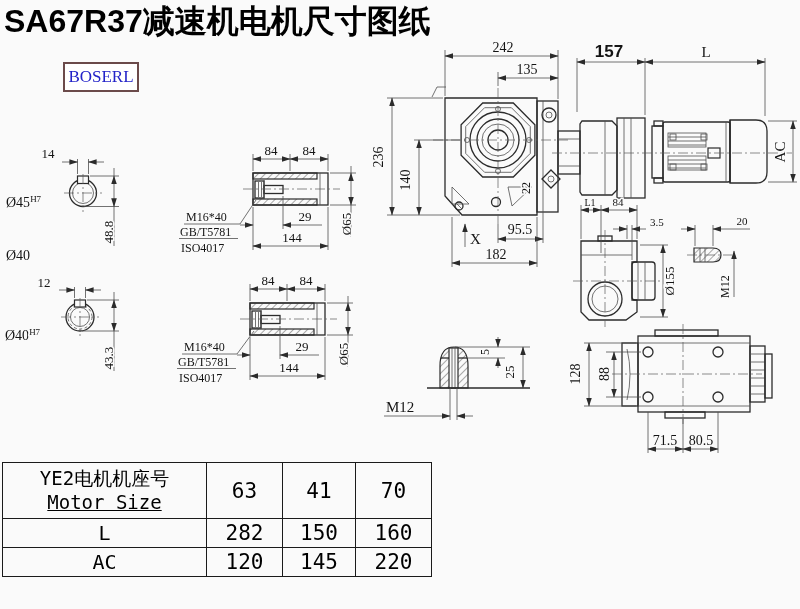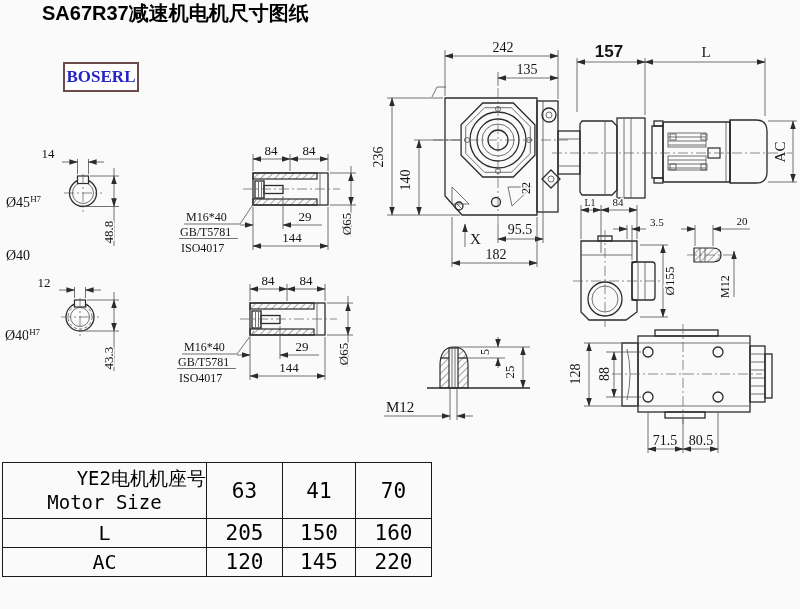--- a/index.html
+++ b/index.html
@@ -3,43 +3,43 @@
 <meta charset="utf-8">
 <style>
   :root{
     --bg:#fafafa; --line:#2b2b2b; --thin:#4f4f4f; --txt:#141414;
     --brand-text:#2323c8; --brand-border:#6b4a4a;
   }
   html,body{margin:0;padding:0;}
   .page{position:relative;width:800px;height:609px;background:var(--bg);overflow:hidden;
         font-family:"Liberation Sans",sans-serif;}
   .drawing{position:absolute;left:0;top:0;}
-  .title{position:absolute;left:4px;top:0px;font-size:20px;font-weight:bold;color:#000;
-         letter-spacing:0px;white-space:nowrap;margin-left:38px;}
+  .title{position:absolute;left:4px;top:0px;font-size:32px;font-weight:bold;color:#000;
+         letter-spacing:0px;white-space:nowrap;}
   .logo{position:absolute;left:63px;top:62px;width:72px;height:26px;border:2px solid var(--brand-border);
         display:flex;align-items:center;justify-content:center;background:#fff;}
-  .logo span{font-family:"Liberation Serif",serif;font-weight:bold;font-size:17px;color:var(--brand-text);}
+  .logo span{font-family:"Liberation Serif",serif;font-weight:normal;font-size:17px;color:var(--brand-text);}
   
   .geo{stroke:var(--line);stroke-width:1.3;fill:none;}
   .thin{stroke:var(--thin);stroke-width:0.8;fill:none;}
   .cl{stroke:#5a5a5a;stroke-width:0.7;fill:none;stroke-dasharray:10 3 2 3;}
   .bgfill{fill:var(--bg);stroke:var(--line);stroke-width:1.2;}
   .hatchfill{fill:url(#hatch);stroke:var(--line);stroke-width:1.2;}
   .dim{font-family:"Liberation Serif",serif;font-size:13px;fill:var(--txt);
        paint-order:stroke;stroke:var(--bg);stroke-width:3px;}
   .fs10{font-size:10px}.fs11{font-size:11px}.fs12{font-size:12px}.fs14{font-size:14px}.fs15{font-size:15px}
   .dim-bold{font-family:"Liberation Sans",sans-serif;font-size:17px;font-weight:bold;}
   
   .size-table{position:absolute;left:2px;top:462px;border-collapse:collapse;table-layout:fixed;}
   .size-table td{border:1.6px solid #1a1a1a;text-align:center;vertical-align:middle;
                  color:#000;padding:0;font-family:"DejaVu Sans Mono",monospace;}
   .size-table .lbl{font-size:20px;}
   .size-table .num{font-size:21px;}
-  .hdr-cn{font-size:19px;line-height:1.25;text-align:right;}
-  .hdr-en{font-size:19px;line-height:1.25;}
+  .hdr-cn{font-size:19px;line-height:1.25;}
+  .hdr-en{font-size:19px;line-height:1.25;text-decoration:underline;}
 </style>
 </head>
 <body>
 
 <div class="page">
 
 <svg class="drawing" width="800" height="609" viewBox="0 0 800 609">
   <defs>
     <marker id="arr" viewBox="0 0 10 8" refX="9.3" refY="4" markerWidth="9" markerHeight="7" markerUnits="userSpaceOnUse" orient="auto-start-reverse">
       <path d="M10 4 L0 0.8 L0 7.2 Z" fill="#2b2b2b"></path>
@@ -387,21 +387,21 @@
       <td style="width:203px;height:55px">
         <div class="hdr-cn">YE2电机机座号</div>
         <div class="hdr-en">Motor Size</div>
       </td>
       <td class="num" style="width:75px">63</td>
       <td class="num" style="width:72px">41</td>
       <td class="num" style="width:75px">70</td>
     </tr>
     <tr>
       <td class="lbl" style="height:28px">L</td>
-      <td class="num">205</td>
+      <td class="num">282</td>
       <td class="num">150</td>
       <td class="num">160</td>
     </tr>
     <tr>
       <td class="lbl" style="height:28px">AC</td>
       <td class="num">120</td>
       <td class="num">145</td>
       <td class="num">220</td>
     </tr>
   </tbody>

